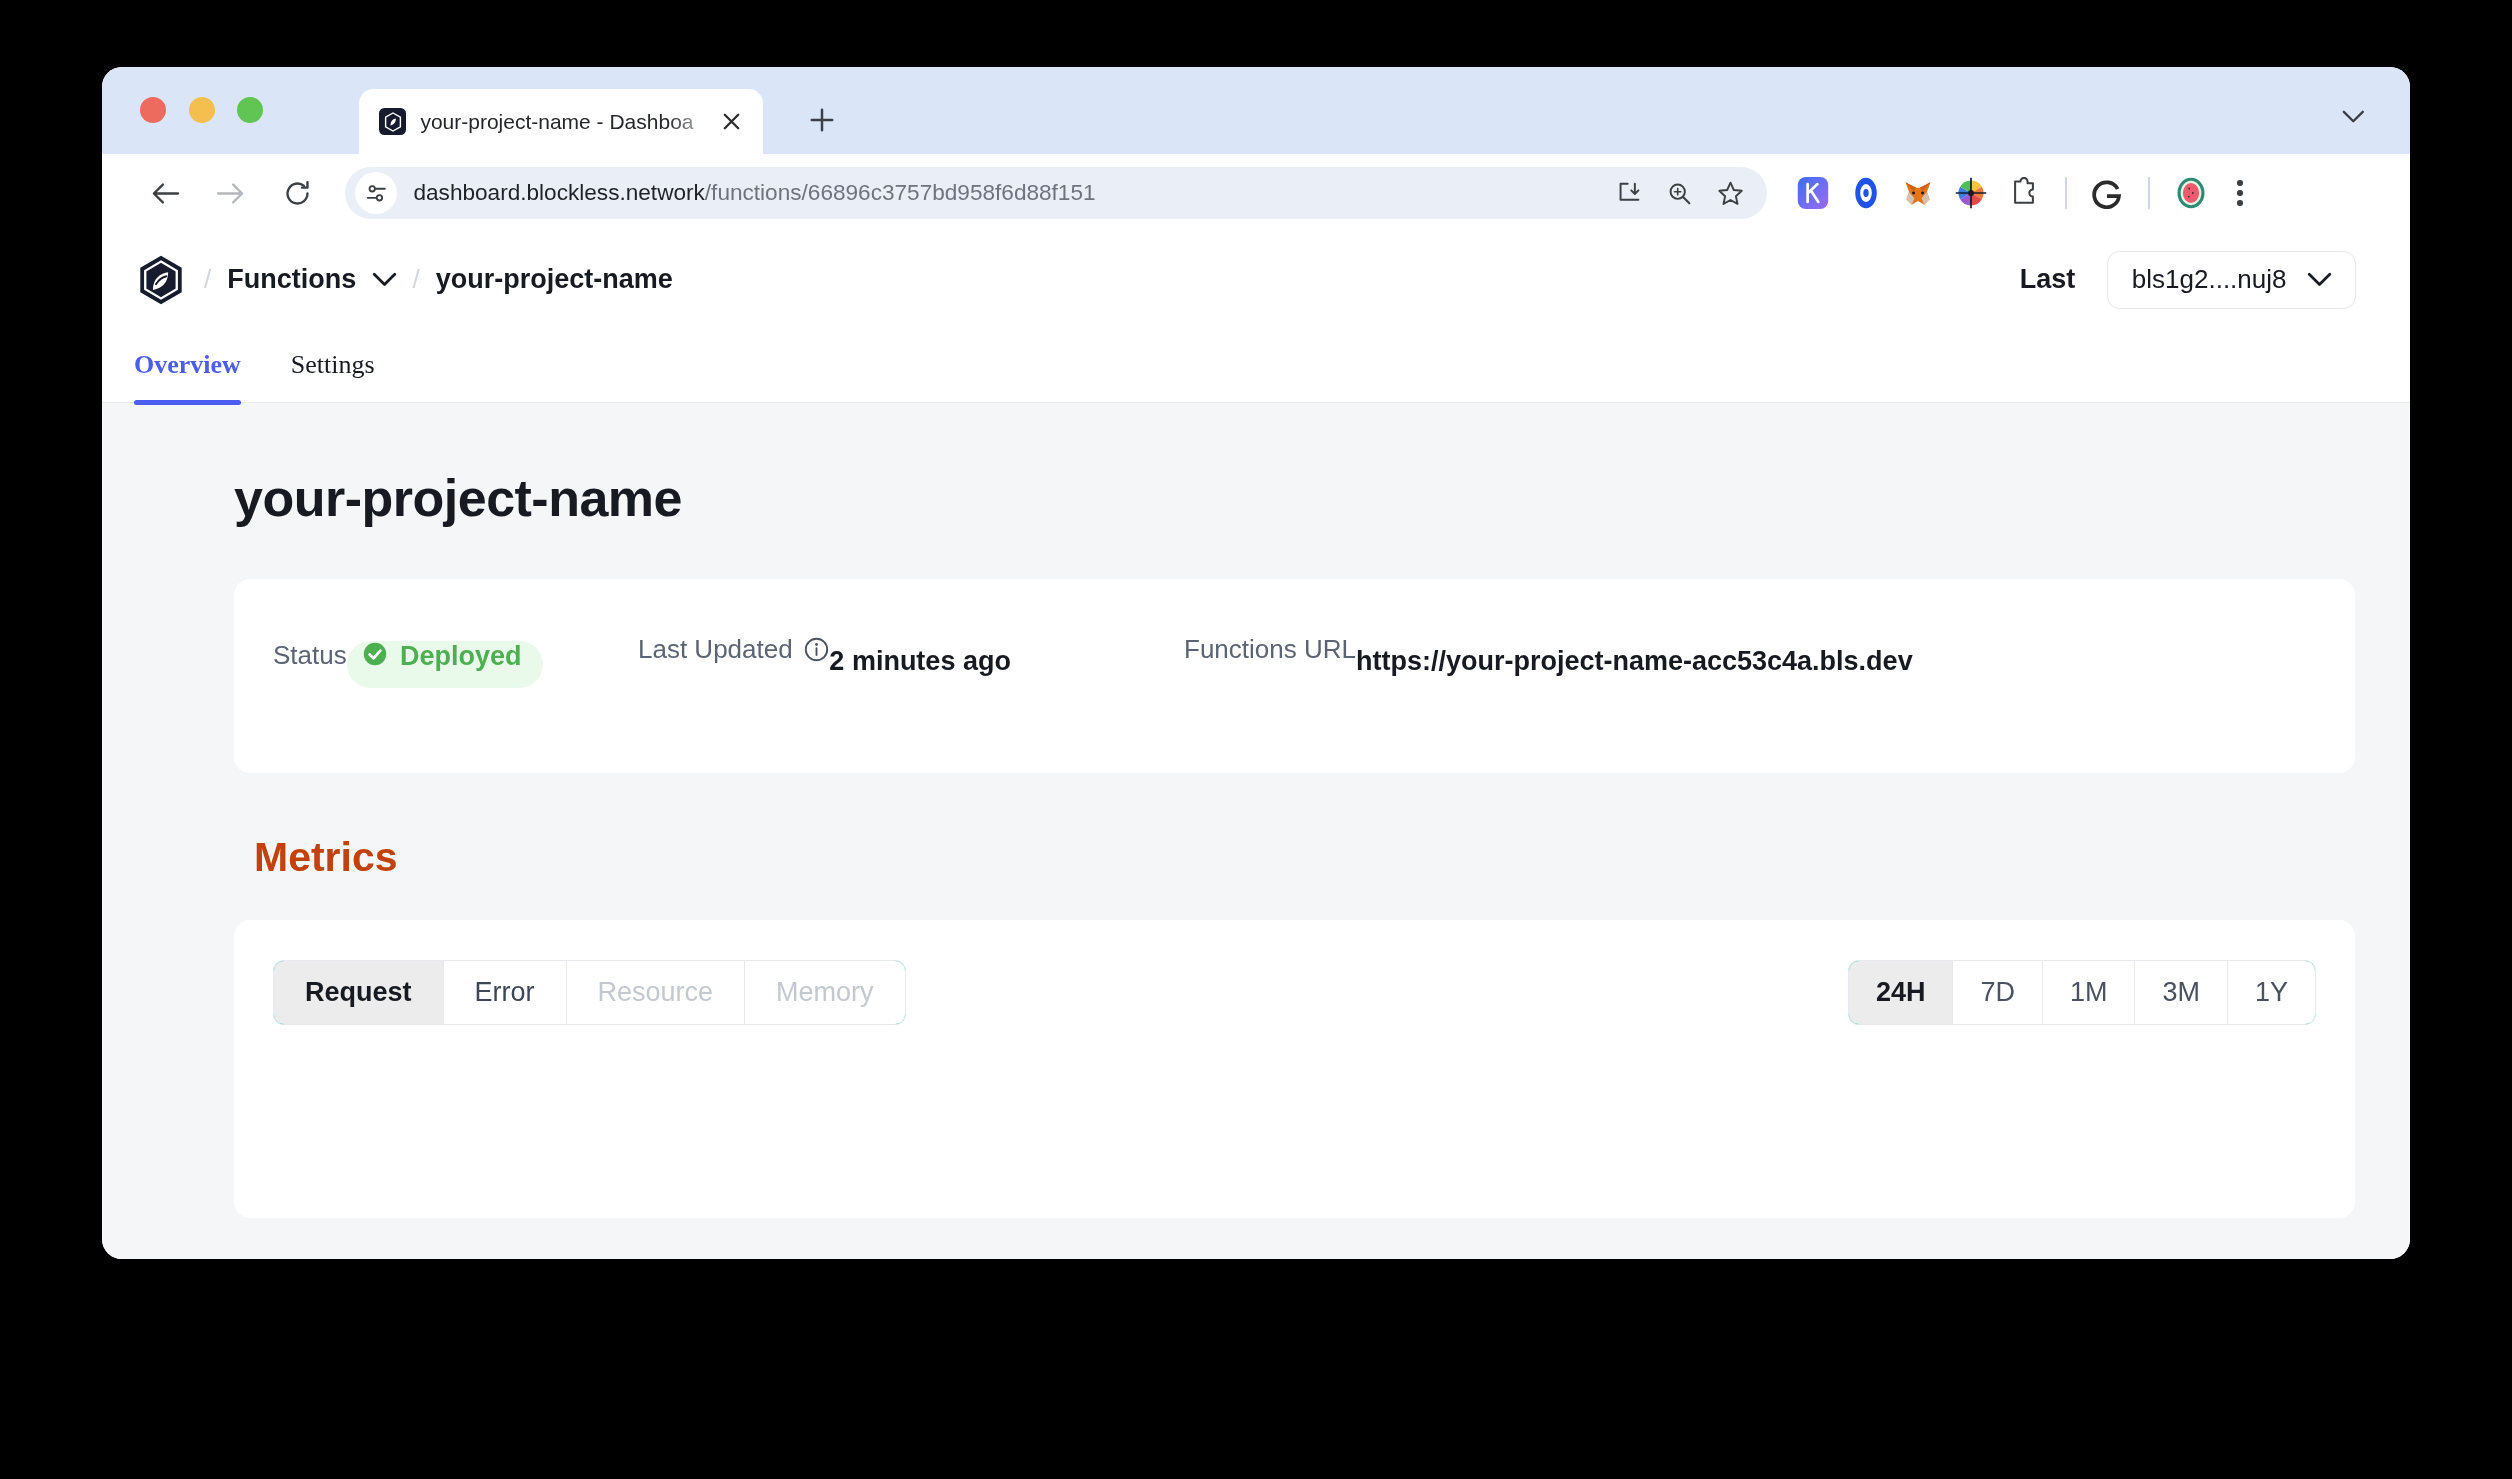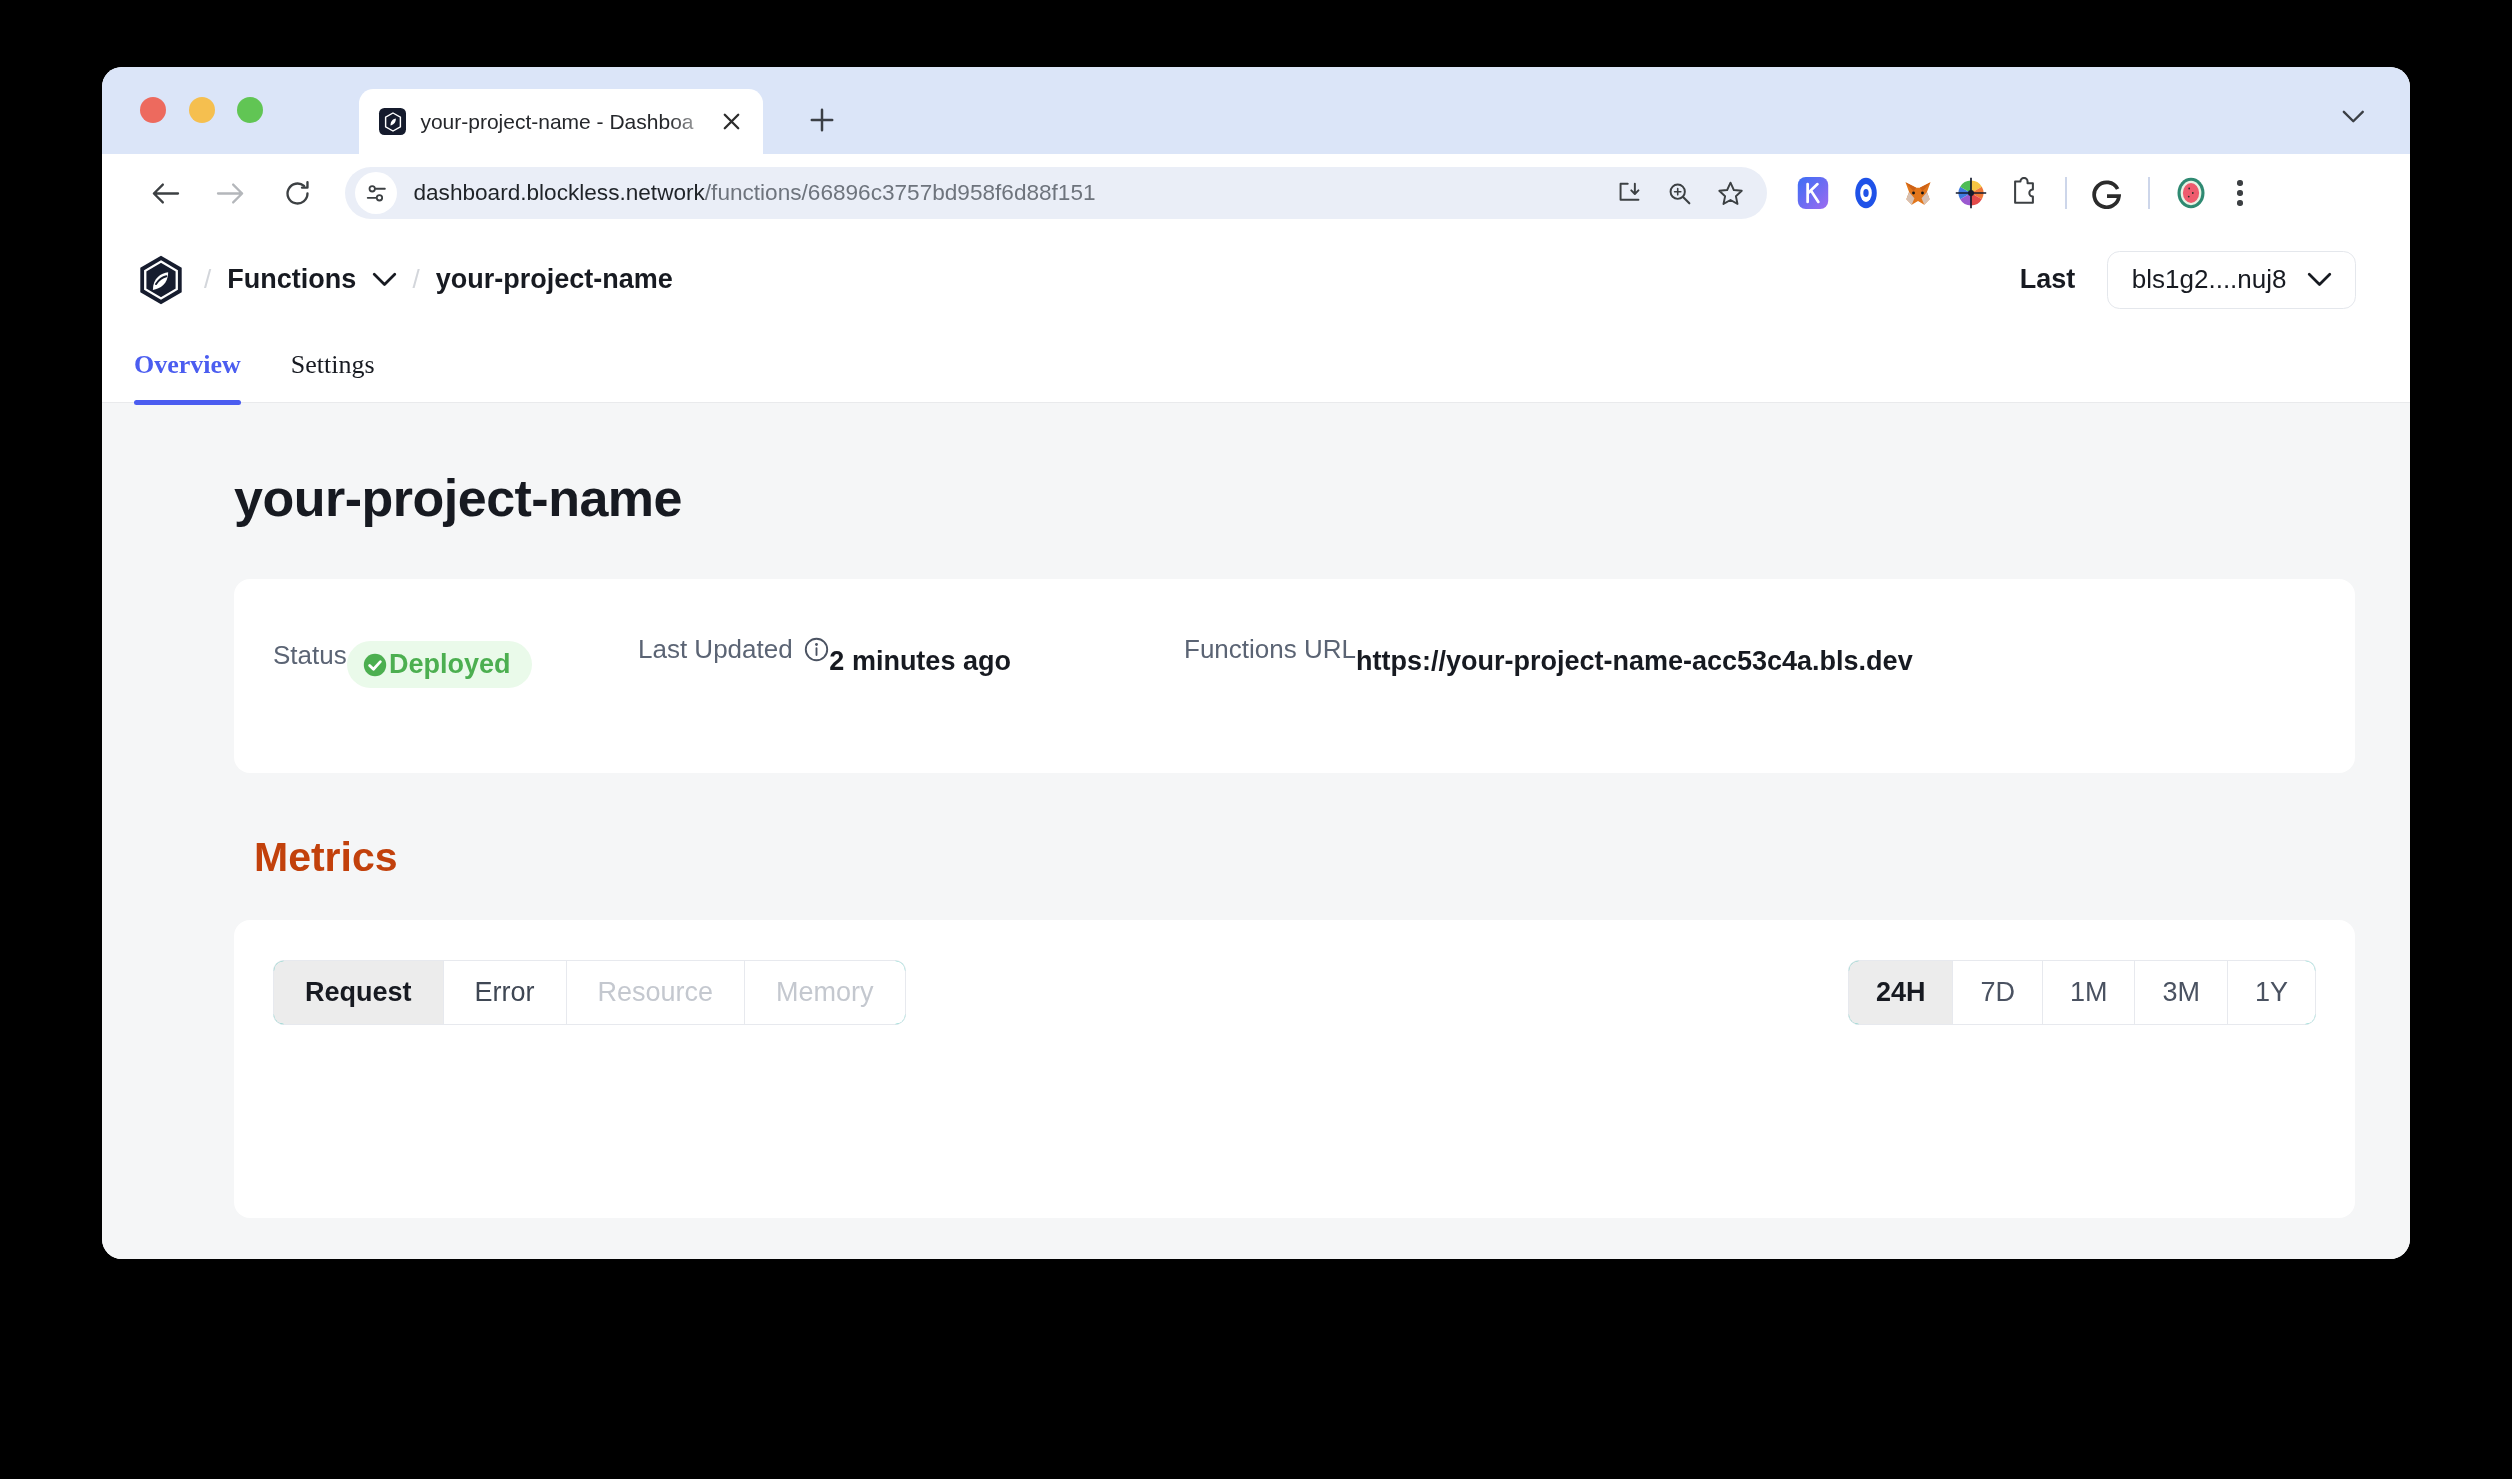--- a/index.html
+++ b/index.html
@@ -240,21 +240,21 @@
   .field-value {
     margin-top: 24px;
     font-size: 27px; font-weight: bold; color: #171a21;
   }
   .badge {
     margin-top: 19px;
     align-self: flex-start;
     background: #eafaea;
     border-radius: 23.5px;
     height: 47px;
-    display: flex; align-items: center; gap: 1px;
+    display: flex; gap: 12px;
     padding: 0 21px 0 15.3px;
   }
   .badge-text { font-size: 27px; font-weight: bold; color: #4caf50; }
 
   .section-title {
     font-size: 41px; font-weight: bold; color: #c2410c;
     margin-top: 61px;
     margin-left: 20px;
   }
 

